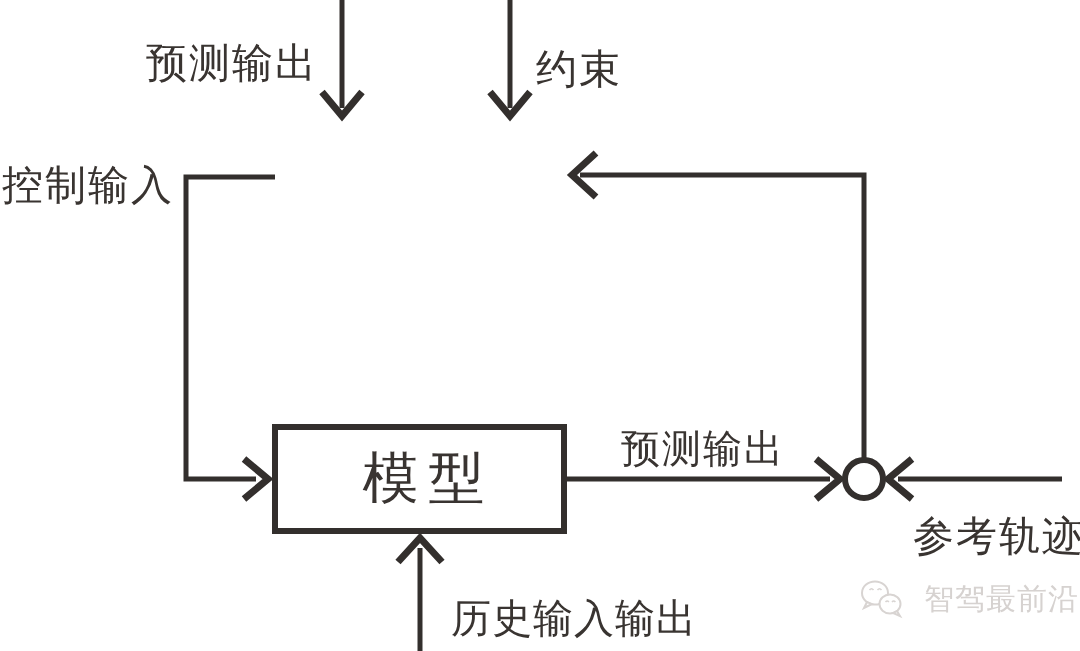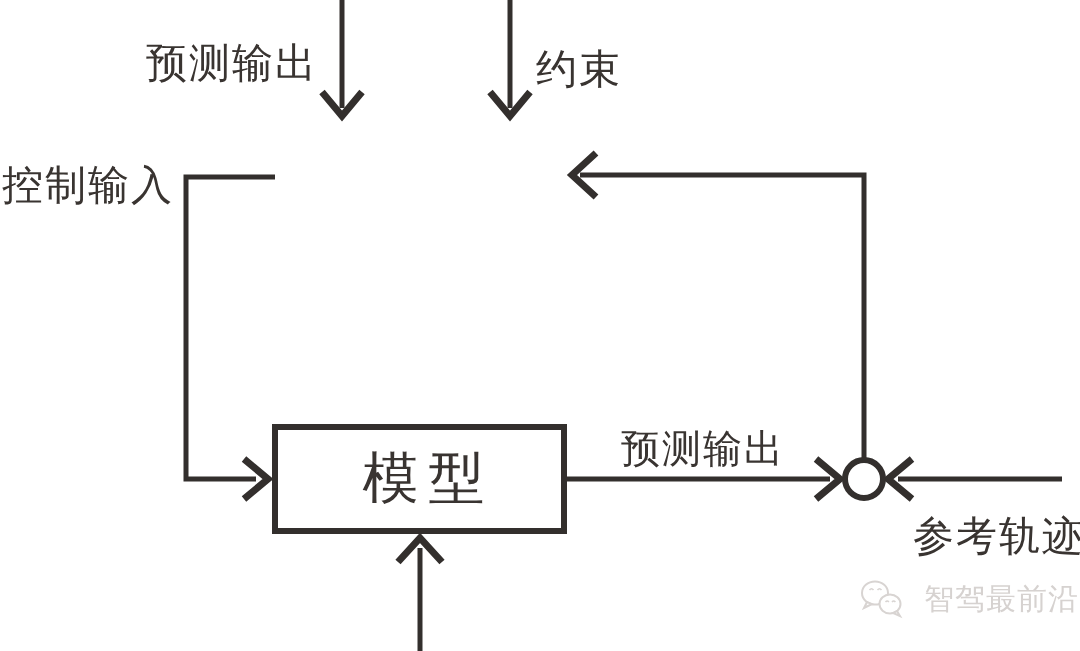--- a/index.html
+++ b/index.html
@@ -121,20 +121,21 @@
 
   <div class="block" id="model-block">
     <span class="block-label">模型</span>
   </div>
 
   <div class="edge-label" id="label-loss">预测输出</div>
   <div class="edge-label" id="label-constraint">约束</div>
   <div class="edge-label" id="label-control">控制输入</div>
   <div class="edge-label" id="label-predicted">预测输出</div>
   <div class="edge-label" id="label-reference">参考轨迹</div>
+  <div class="edge-label" id="label-historical">历史输入输出</div>
 
   <div id="watermark">
     <svg width="46" height="42" viewBox="0 0 46 42">
       <ellipse class="wm-stroke" cx="17" cy="15" rx="13" ry="11.5"></ellipse>
       <path class="wm-stroke" d="M9 24 L6 30 L14 26 Z"></path>
       <path d="M11.5 12 q2 -2.5 4 0" fill="none" stroke="#d8d4d2" stroke-width="1.6"></path>
       <path d="M19.5 12 q2 -2.5 4 0" fill="none" stroke="#d8d4d2" stroke-width="1.6"></path>
       <ellipse class="wm-stroke" cx="32" cy="26" rx="10.5" ry="9.5"></ellipse>
       <path class="wm-stroke" d="M39 33 L42 38 L35 35 Z"></path>
       <path d="M27.5 24 q1.7 -2.2 3.4 0" fill="none" stroke="#d8d4d2" stroke-width="1.5"></path>

